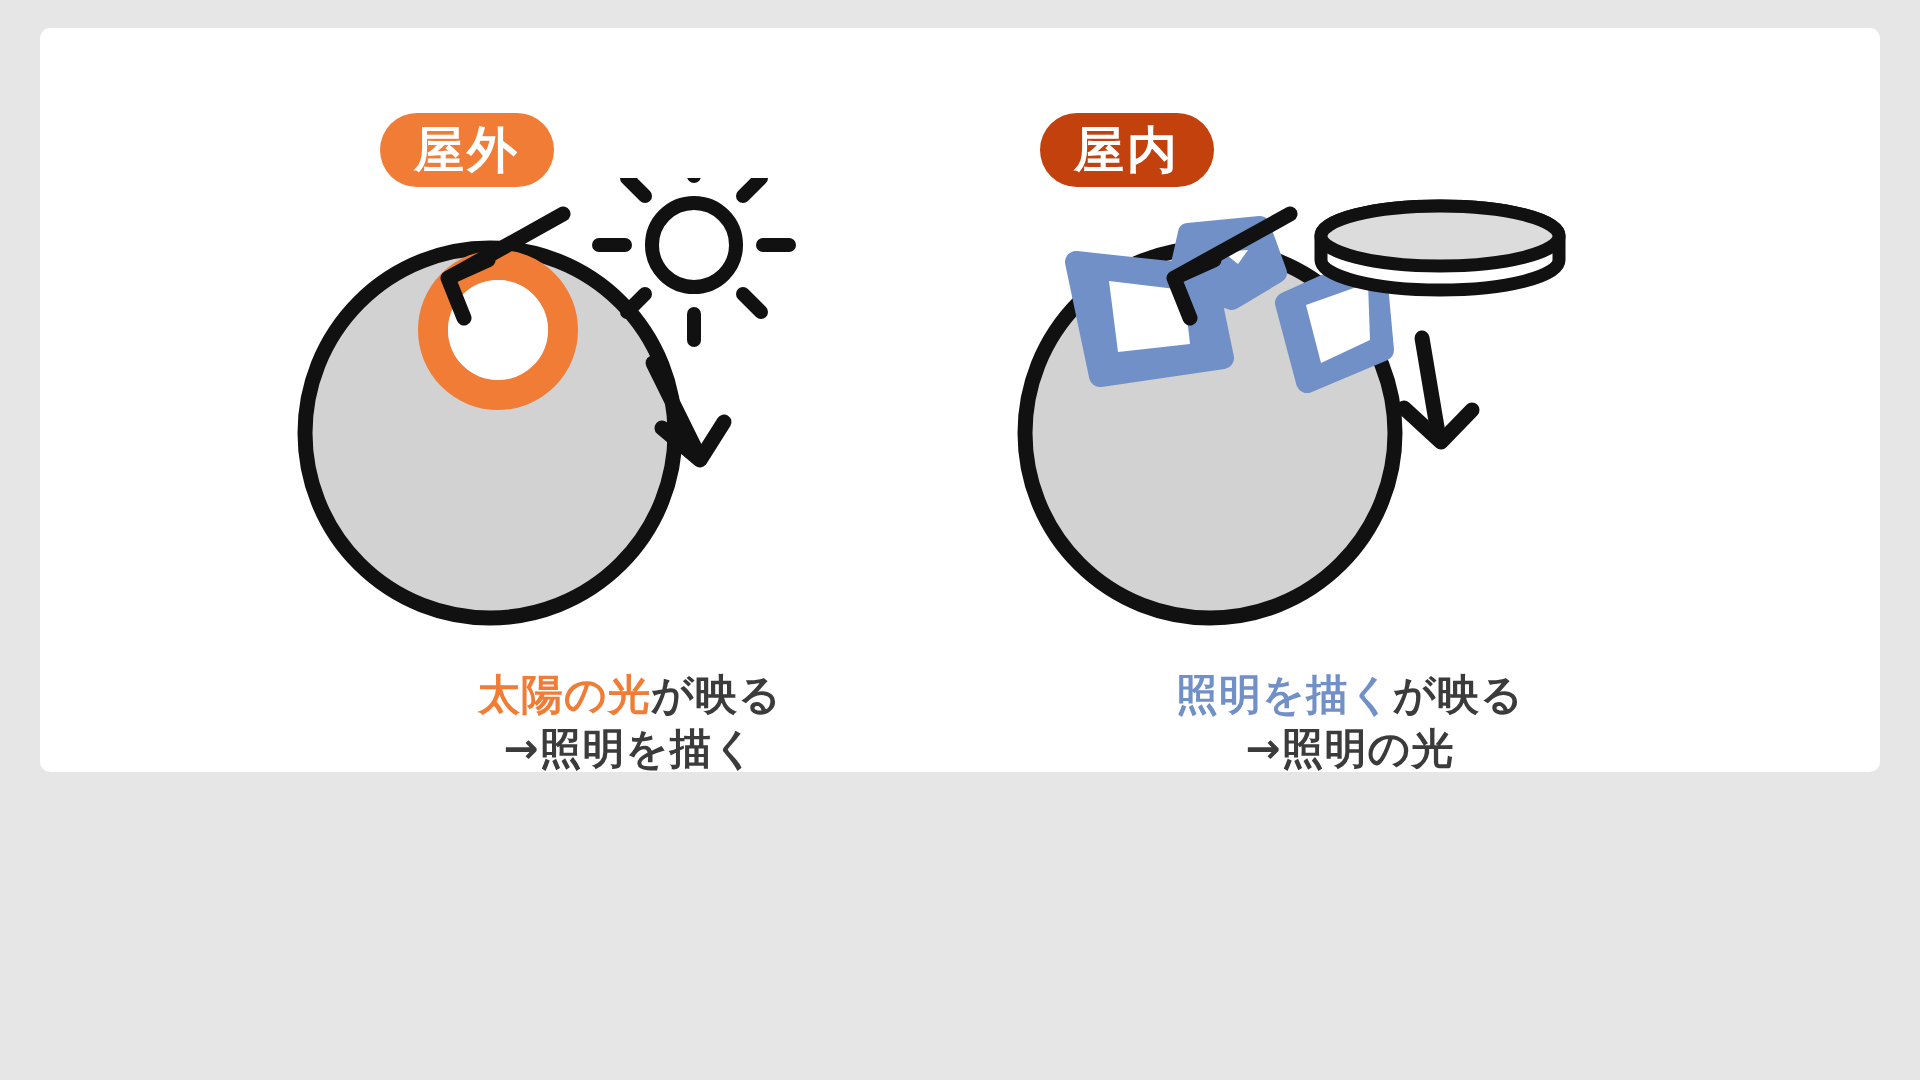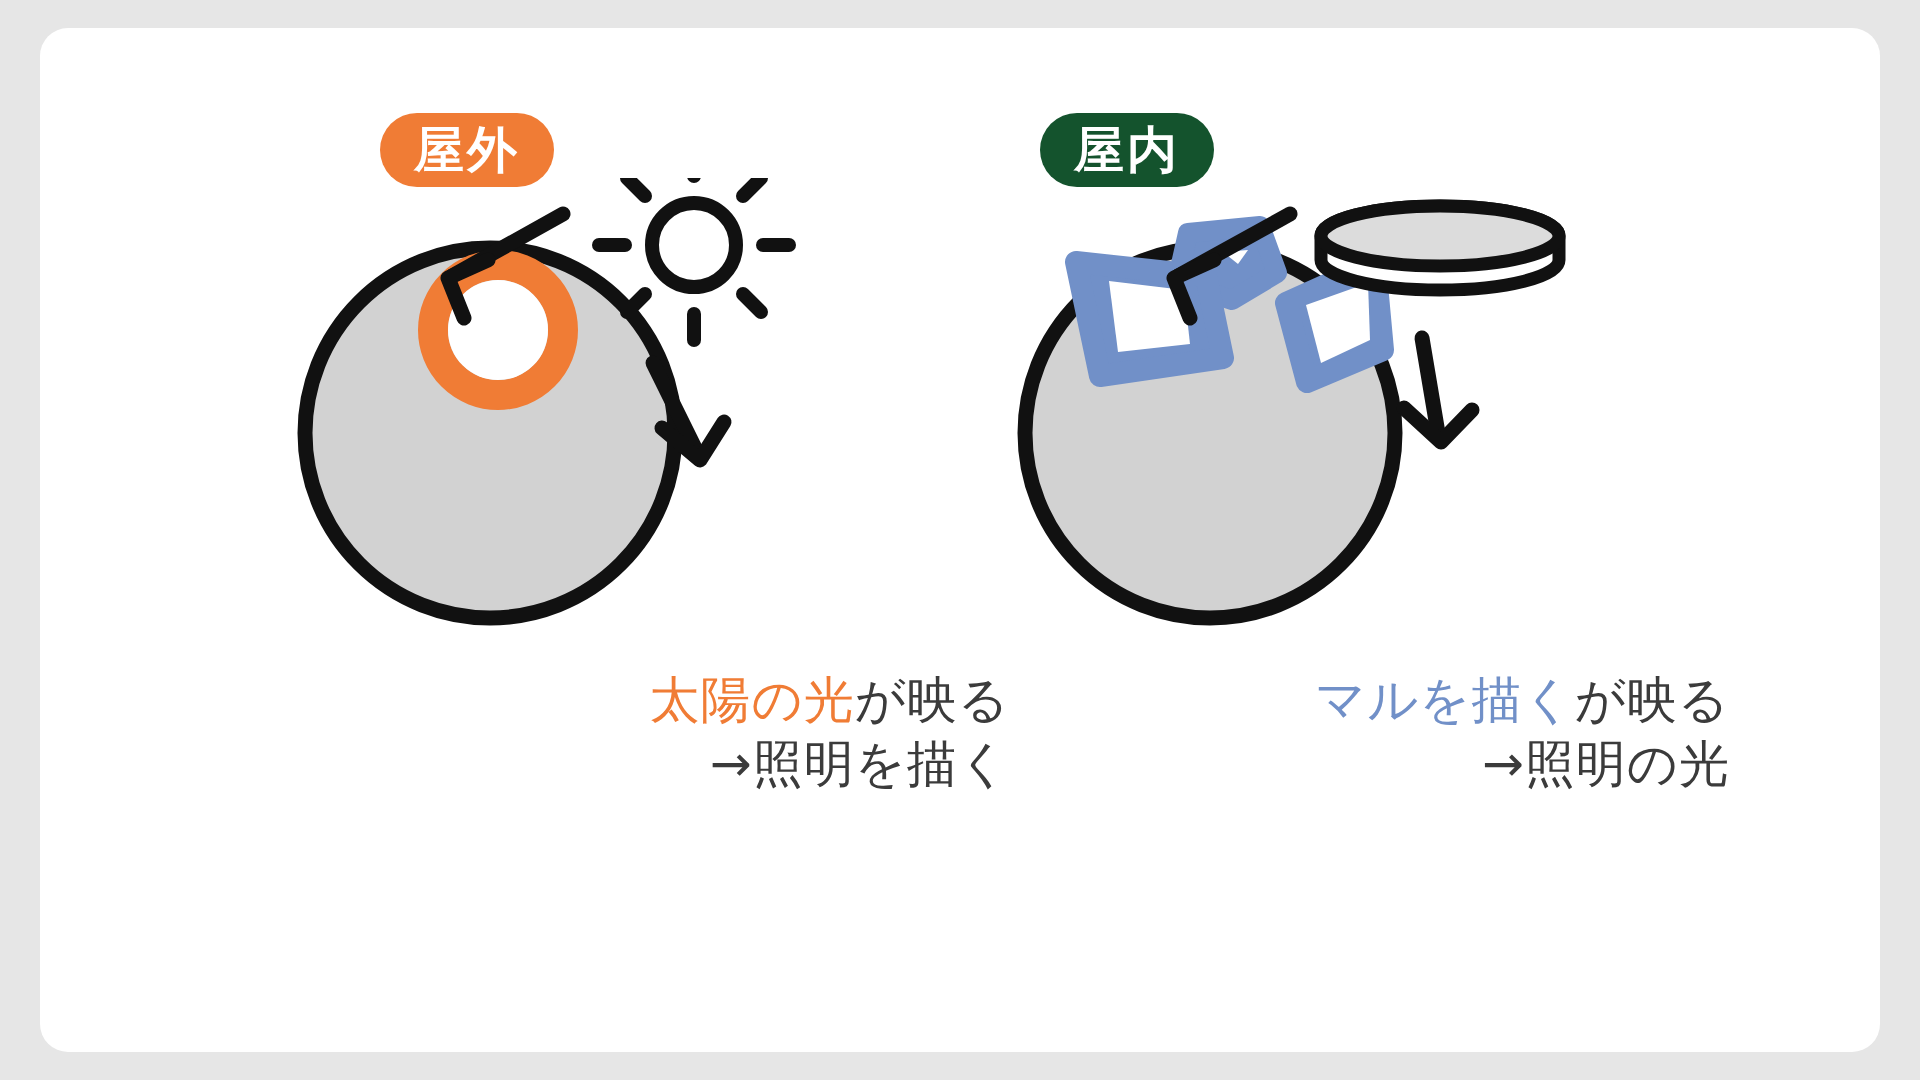--- a/index.html
+++ b/index.html
@@ -12,23 +12,23 @@
     background: #e6e6e6;
     font-family: "DejaVu Sans", "Liberation Sans", sans-serif;
     overflow: hidden;
   }
 
   #card {
     position: absolute;
     left: 40px;
     top: 28px;
     width: 1840px;
-    height: 1024px;
+    height: 744px;
     background: #ffffff;
-    border-radius: 28px;
+    border-radius: 10px;
     box-sizing: border-box;
   }
 
   .panel {
     position: absolute;
     top: 0;
     width: 760px;
     height: 1024px;
   }
   #panel-outdoor { left: 210px; }
@@ -49,41 +49,41 @@
     padding: 0 34px;
     box-sizing: border-box;
     white-space: nowrap;
   }
   #badge-outdoor {
     left: 130px;
     background: #f07c35;
   }
   #badge-indoor {
     left: 70px;
-    background: #14532d;
+    background: #c2410c;
   }
 
   
   .scene {
     position: absolute;
     left: 0;
     top: 150px;
     width: 760px;
     height: 470px;
   }
 
   
   .caption {
     position: absolute;
     left: 0;
     top: 640px;
     width: 760px;
-    text-align: right;
-    font-size: 50px;
-    font-weight: 400;
+    text-align: center;
+    font-size: 42px;
+    font-weight: 700;
     color: #3b3b3b;
     line-height: 1.28;
     letter-spacing: 1px;
     white-space: nowrap;
   }
   .caption .line { display: block; }
   .accent-orange { color: #f07c35; }
   .accent-blue   { color: #7190c8; }
 </style>
 </head>
@@ -167,18 +167,18 @@
         <polyline points="244,82 204,100 220,140" stroke-linejoin="round"></polyline>
       </g>
 
       <g stroke="#111111" stroke-width="15" stroke-linecap="round" fill="none">
         <line x1="452" y1="160" x2="468" y2="255"></line>
         <polyline points="434,230 471,264 502,232" stroke-linejoin="round"></polyline>
       </g>
     </svg>
 
     <div class="caption">
-      <span class="line"><span class="accent-blue">マルを描く</span><span>が映る</span></span>
+      <span class="line"><span class="accent-blue">照明を描く</span><span>が映る</span></span>
       <span class="line">→照明の光</span>
     </div>
   </div>
 
 </div>
 
 </body></html>

